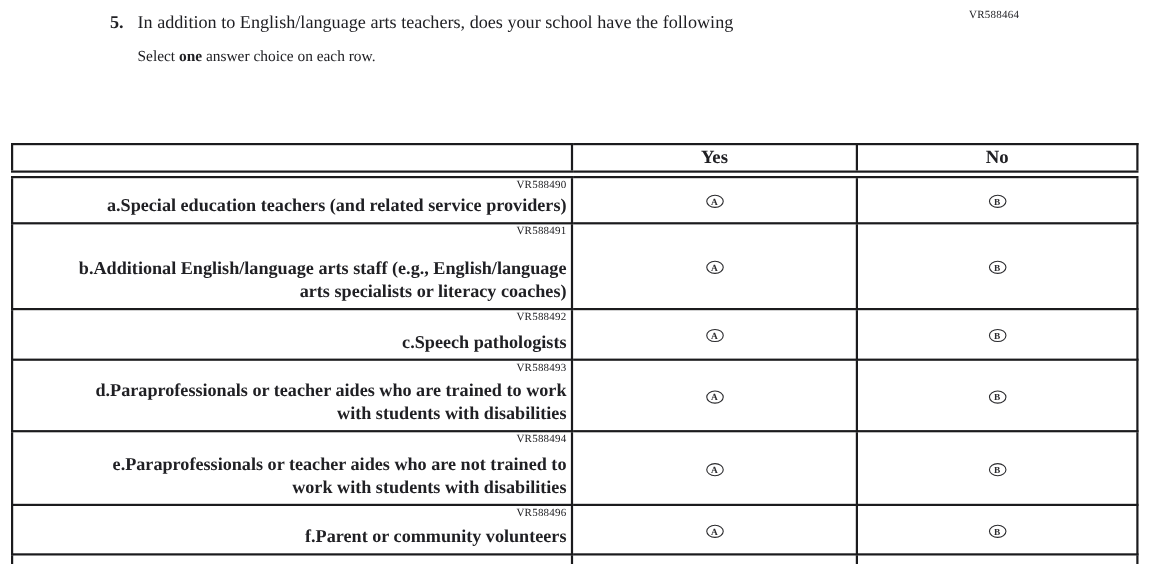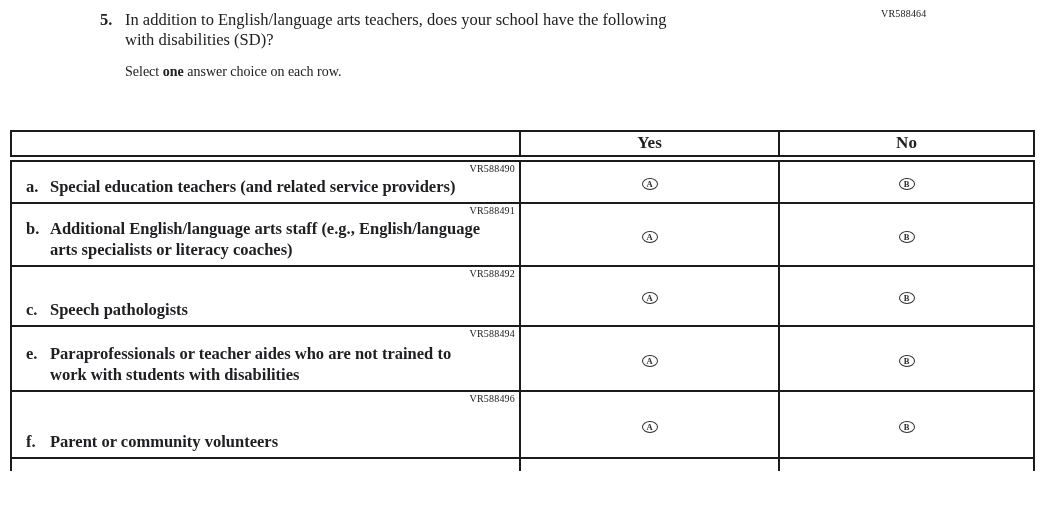--- a/index.html
+++ b/index.html
@@ -39,59 +39,58 @@
   thead th {
     height: 27px;
     border-bottom: 7px double #1b1b1d;
     font-size: 17px; font-weight: bold;
     vertical-align: middle;
   }
   .label-cell {
     position: relative;
     vertical-align: bottom;
     padding: 0 4px 5px 14px;
-    font-size: 16.5px; line-height: 21px;
+    font-size: 16.5px; line-height: 21px; text-align: right;
   }
   .vr-code {
     position: absolute; top: 1px; right: 4px;
     font-size: 10px; letter-spacing: 0.2px; line-height: 12px;
   }
   .row-label { display: block; padding-left: 24px; text-indent: -24px; font-weight: bold; }
   .row-letter { display: inline-block; width: 24px; text-indent: 0; }
   .label-line { white-space: nowrap; }
   .opt-cell { text-align: center; vertical-align: middle; }
   .bubble {
     display: inline-flex; align-items: center; justify-content: center;
     width: 16px; height: 12px;
     border: 1.5px solid #2b2b2e; border-radius: 50%;
     font-size: 8.5px; font-weight: bold; line-height: 1;
     color: #2b2b2e;
   }
 
   
   #rows-body tr:nth-child(1) { height: 45px; }
-  #rows-body tr:nth-child(2) { height: 63px; padding-left: 28px; }
-  #rows-body tr:nth-child(3) { height: 60px; }
+  #rows-body tr:nth-child(2) { height: 78px; padding-left: 28px; }
+  #rows-body tr:nth-child(3) { height: 46px; }
   #rows-body tr:nth-child(4) { height: 65px; }
   #rows-body tr:nth-child(5) { height: 67px; }
   #rows-body tr:nth-child(6) { height: 45px; margin-top: 26px; }
 
   
   .cut-row td { height: 13px; border-bottom: none; }
 </style>
 </head>
 <body>
 
 <div class="form-code">VR588464</div>
 
 <div class="question">
   <div class="q-number">5.</div>
   <div class="q-text">
     <div class="q-line">In addition to English/language arts teachers, does your school have the following</div>
-    <div class="q-line">with disabilities (SD)?</div>
     <div class="instruction"><span>Select </span><span class="bold">one</span><span> answer choice on each row.</span></div>
   </div>
 </div>
 
 <table class="personnel">
   <colgroup>
     <col style="width:509px">
     <col style="width:259px">
     <col style="width:255px">
   </colgroup>
@@ -122,20 +121,28 @@
       <tr>
         <td class="label-cell">
           <span class="vr-code">VR588492</span>
           <span class="row-label"><span class="row-letter">c.</span><span class="label-line">Speech pathologists</span></span>
         </td>
         <td class="opt-cell"><span class="bubble">A</span></td>
         <td class="opt-cell"><span class="bubble">B</span></td>
       </tr>
       <tr>
         <td class="label-cell">
+          <span class="vr-code">VR588493</span>
+          <span class="row-label"><span class="row-letter">d.</span><span class="label-line">Paraprofessionals or teacher aides who are trained to work</span><br><span class="label-line">with students with disabilities</span></span>
+        </td>
+        <td class="opt-cell"><span class="bubble">A</span></td>
+        <td class="opt-cell"><span class="bubble">B</span></td>
+      </tr>
+      <tr>
+        <td class="label-cell">
           <span class="vr-code">VR588494</span>
           <span class="row-label"><span class="row-letter">e.</span><span class="label-line">Paraprofessionals or teacher aides who are not trained to</span><br><span class="label-line">work with students with disabilities</span></span>
         </td>
         <td class="opt-cell"><span class="bubble">A</span></td>
         <td class="opt-cell"><span class="bubble">B</span></td>
       </tr>
       <tr>
         <td class="label-cell">
           <span class="vr-code">VR588496</span>
           <span class="row-label"><span class="row-letter">f.</span><span class="label-line">Parent or community volunteers</span></span>

